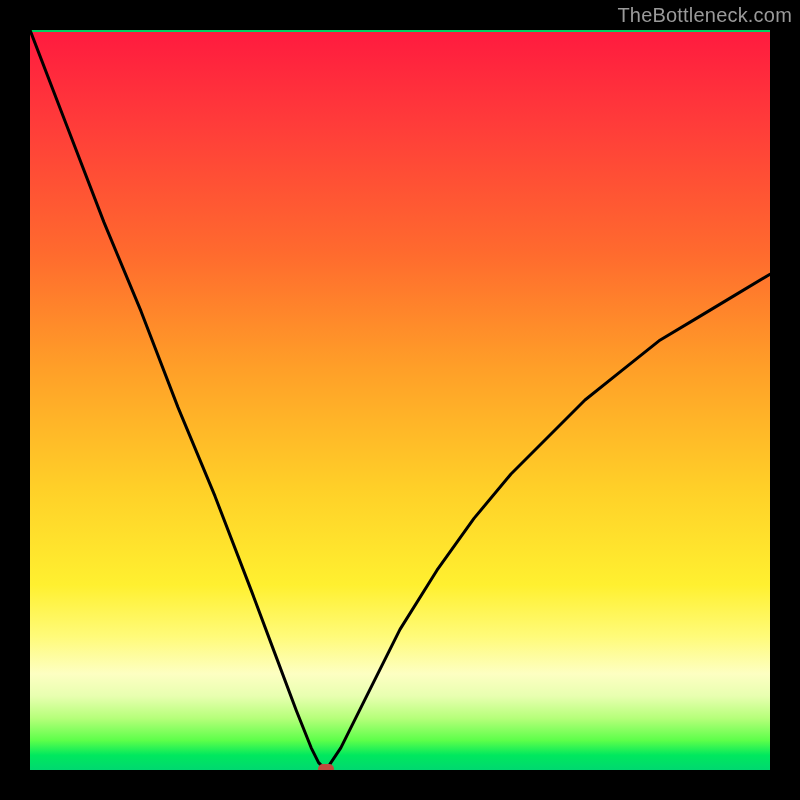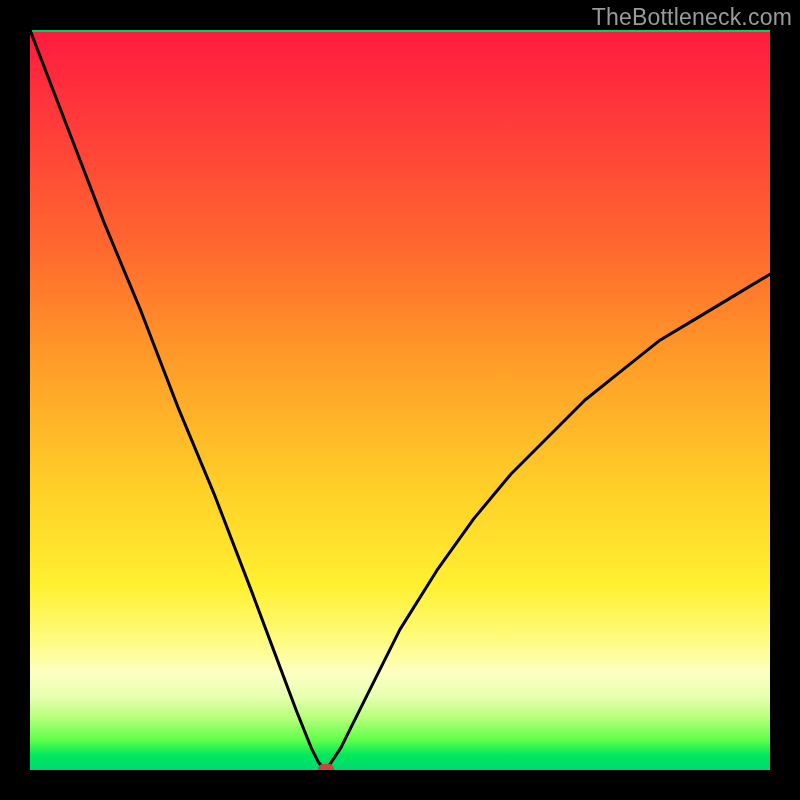--- a/index.html
+++ b/index.html
@@ -57,21 +57,21 @@
     top: 0;
     width: 100%;
     height: 2px;
     background: #00d060;
   }
   .watermark {
     position: absolute;
     top: 4px;
     right: 8px;
     color: #9a9a9a;
-    font-size: 23px;
+    font-size: 20px;
     font-weight: 500;
     letter-spacing: 0.2px;
     user-select: none;
   }
   svg.curve {
     position: absolute;
     left: 0;
     top: 0;
     width: 100%;
     height: 100%;

